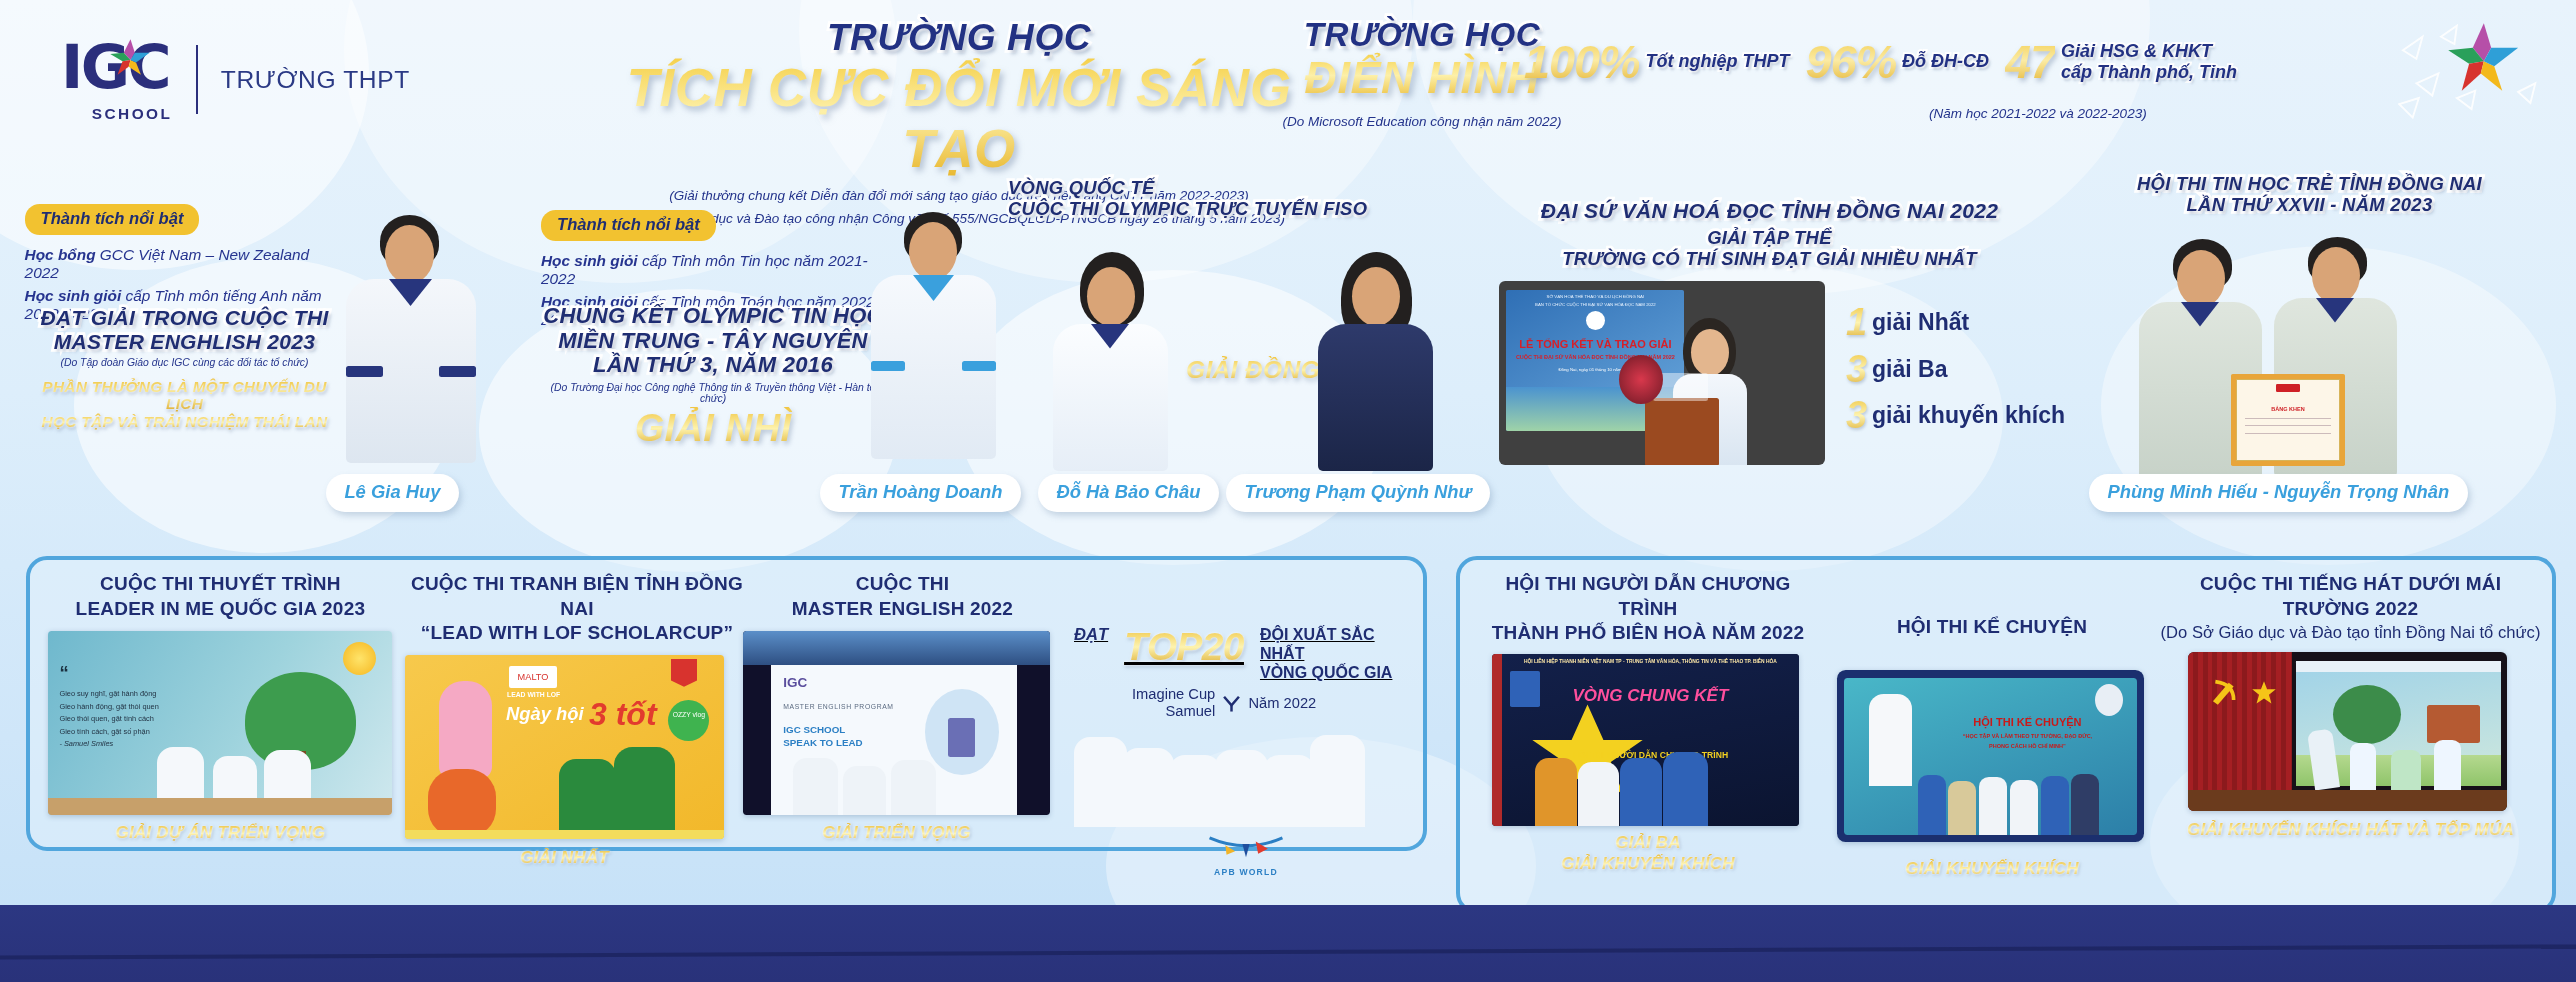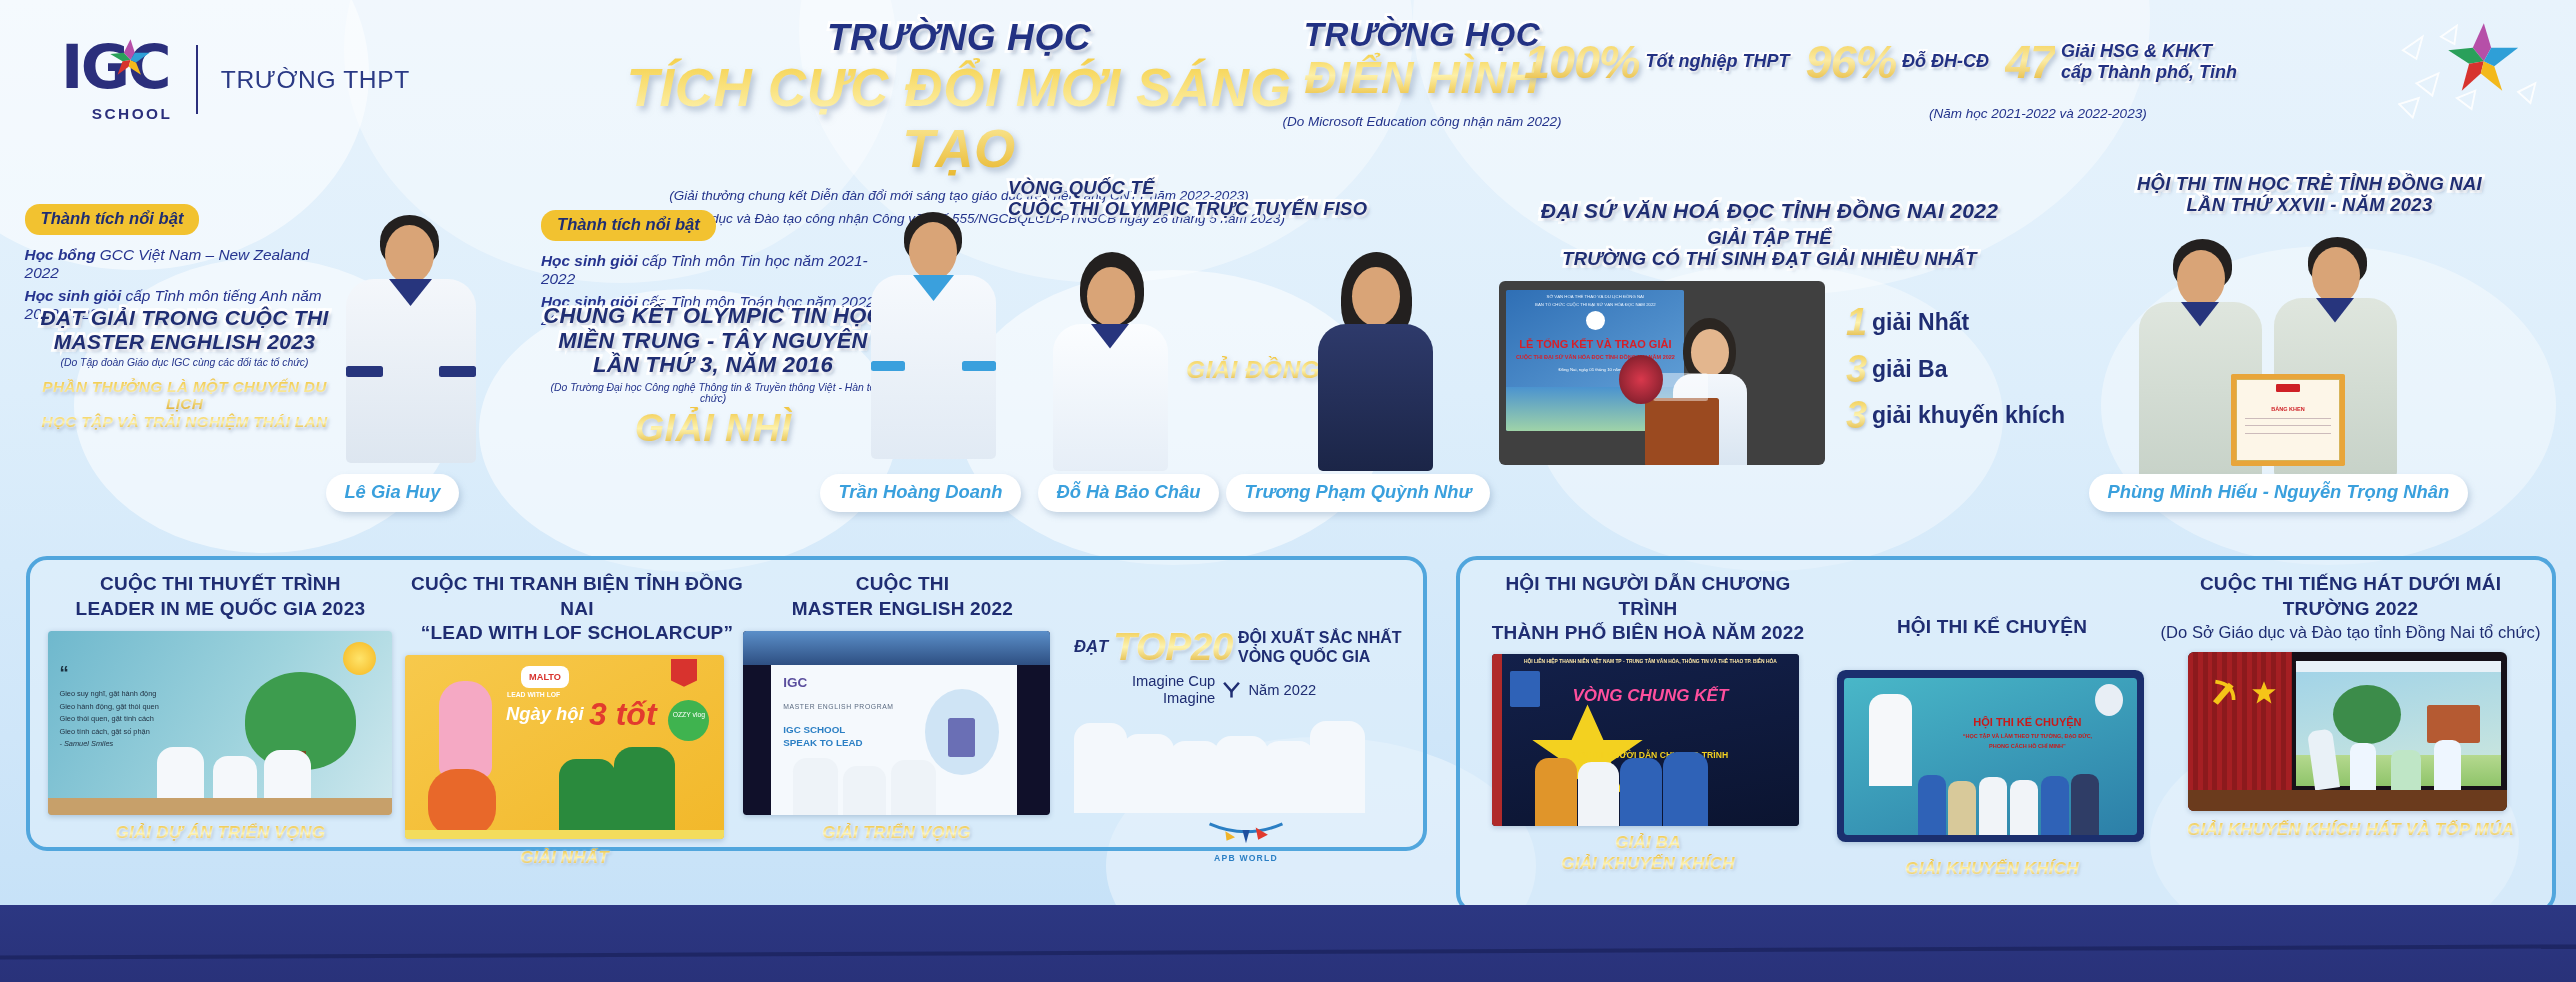--- a/index.html
+++ b/index.html
@@ -442,21 +442,21 @@
     </div>
     <div class="award-lbl" style="margin-top:8.6px">GIẢI DỰ ÁN TRIỂN VỌNG</div>
   </div>
 
   <div style="position:absolute; left:375px; top:12.3px; width:344px;">
     <div class="card-title">CUỘC THI TRANH BIỆN TỈNH ĐỒNG NAI</div>
     <div class="card-title">“LEAD WITH LOF SCHOLARCUP”</div>
     <div class="card-img" style="margin-top:9.8px; width:319px; height:184px; background:linear-gradient(150deg,#f7c94c,#f2b82a); position:relative;">
       <div style="position:absolute; left:34px; top:26px; width:53px; height:98px; border-radius:24.6px 24.6px 12.3px 12.3px; background:#f5a9c4;"></div>
       <div style="position:absolute; left:23px; bottom:2.5px; width:68px; height:68px; border-radius:28px; background:#e8682a;"></div>
-      <div style="position:absolute; left:116px; top:11px; width:48px; height:22px; background:#fff; border-radius:8px; text-align:center; font-size:9.2px; font-weight:bold; color:#d8332e; line-height:22px;">MALTO</div>
+      <div style="position:absolute; left:104px; top:11px; width:48px; height:22px; background:#fff; border-radius:2px; text-align:center; font-size:9.2px; font-weight:normal; color:#d8332e; line-height:22px;">MALTO</div>
       <div style="position:absolute; left:102px; top:36px; font-size:6.8px; font-weight:bold; color:#fff;">LEAD WITH LOF</div>
       <div style="position:absolute; left:101px; top:48px; font-size:18.4px; font-weight:bold; color:#fff; font-style:italic;">Ngày hội</div>
       <div style="position:absolute; left:184px; top:41px; font-size:32px; font-weight:bold; color:#e23b2e; font-style:italic;">3 tốt</div>
       <div style="position:absolute; right:14.7px; top:45px; width:41px; height:41px; border-radius:50%; background:#3fb34f; color:#fff; font-size:6.8px; text-align:center; line-height:1.3; padding-top:11px;">OZZY vlog</div>
       <div style="position:absolute; right:27px; top:3.7px; width:26px; height:28px; background:#d8332e; clip-path:polygon(0 0,100% 0,100% 78%,50% 100%,0 78%);"></div>
       <div style="position:absolute; left:154px; bottom:0; width:57px; height:80px; background:#2a8a3d; border-radius:17px 17px 0 0;"></div>
       <div style="position:absolute; left:209px; bottom:0; width:61px; height:92px; background:#2a8a3d; border-radius:18.4px 18.4px 0 0;"></div>
       <div style="position:absolute; left:0; bottom:0; width:100%; height:8.6px; background:#f3dc5c;"></div>
     </div>
     <div class="award-lbl" style="margin-top:8.6px; width:319px;">GIẢI NHẤT</div>
@@ -476,32 +476,32 @@
         <div style="position:absolute; right:42px; top:53px; width:27px; height:39px; background:#6a6fb5; border-radius:2.5px;"></div>
         <div style="position:absolute; left:22px; bottom:0; width:45px; height:57px; background:#eef3f8; border-radius:13.5px 13.5px 0 0;"></div>
         <div style="position:absolute; left:72px; bottom:0; width:43px; height:49px; background:#eef3f8; border-radius:13.5px 13.5px 0 0;"></div>
         <div style="position:absolute; left:120px; bottom:0; width:45px; height:55px; background:#eef3f8; border-radius:13.5px 13.5px 0 0;"></div>
       </div>
     </div>
     <div class="award-lbl" style="margin-top:8.6px; width:307px;">GIẢI TRIỂN VỌNG</div>
   </div>
 
   <div class="top20" style="left:1044px; top:65px; width:344px;">
-    <div style="display:flex; align-items:center; gap:5px;">
+    <div style="display:flex; align-items:flex-start; gap:16px;text-decoration:underline;">
       <span class="top20-dat">ĐẠT</span>
       <span class="top20-num">TOP20</span>
       <span class="top20-side">
         <span>ĐỘI XUẤT SẮC NHẤT</span><br>
         <span>VÒNG QUỐC GIA</span>
       </span>
     </div>
     <div style="display:flex; align-items:center; gap:6.1px; margin-left:58px; margin-top:3.7px;">
       <span class="top20-sub" style="text-align:right; line-height:1.15;">
         <span>Imagine Cup</span><br>
-        <span>Imagine</span>
+        <span>Samuel</span>
       </span>
       <svg width="21" height="21" viewBox="0 0 34 34">
         <path d="M5 6 L17 20 L29 6" stroke="#1f2d72" stroke-width="4" fill="none"></path>
         <path d="M17 20 L17 30" stroke="#1f2d72" stroke-width="4" fill="none"></path>
       </svg>
       <span class="top20-sub">Năm 2022</span>
     </div>
     <div style="position:relative; margin-top:3.7px; height:103px;">
       <div style="position:absolute; left:0;   bottom:0; width:53px;  height:90px; background:#f4f8fc; border-radius:16px 16px 0 0;"></div>
       <div style="position:absolute; left:48px; bottom:0; width:52px; height:79px; background:#f4f8fc; border-radius:16px 16px 0 0;"></div>

